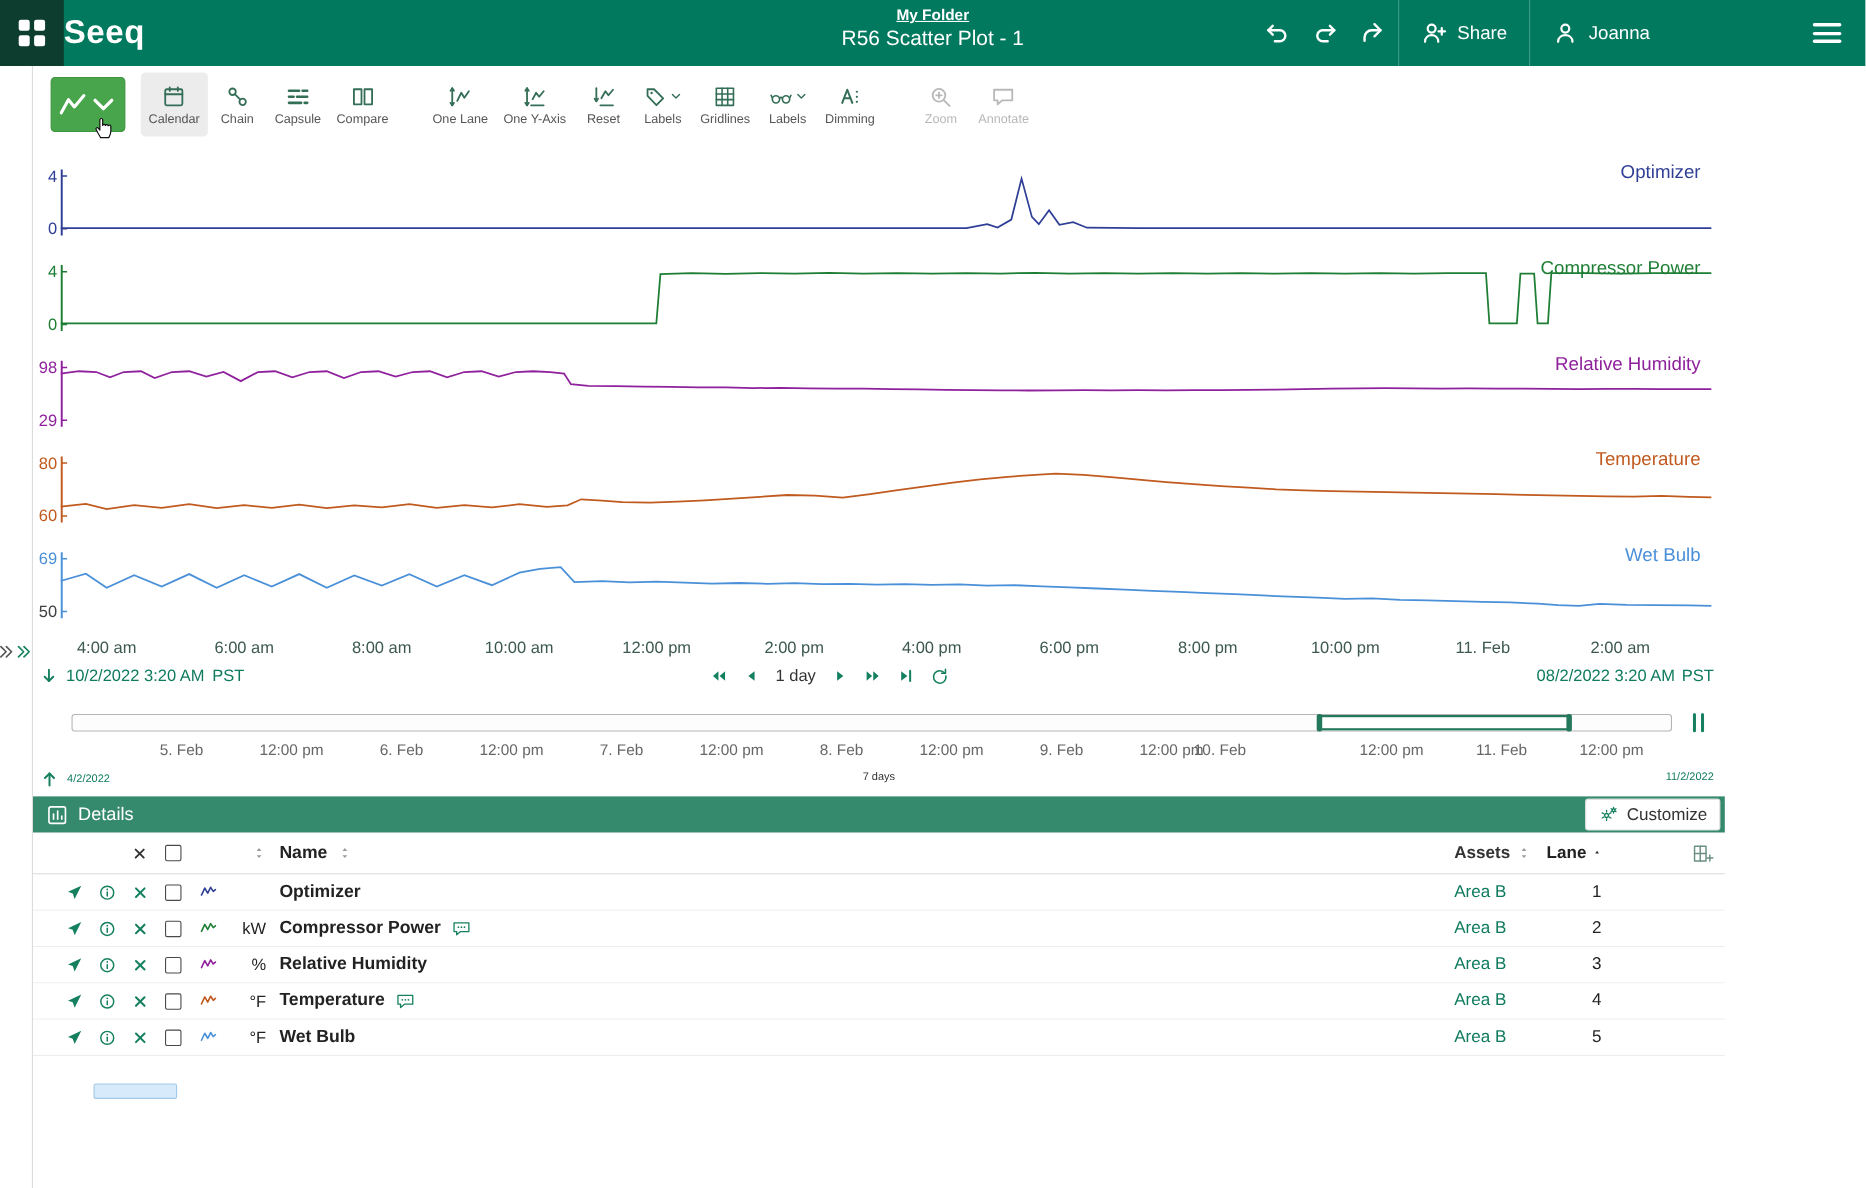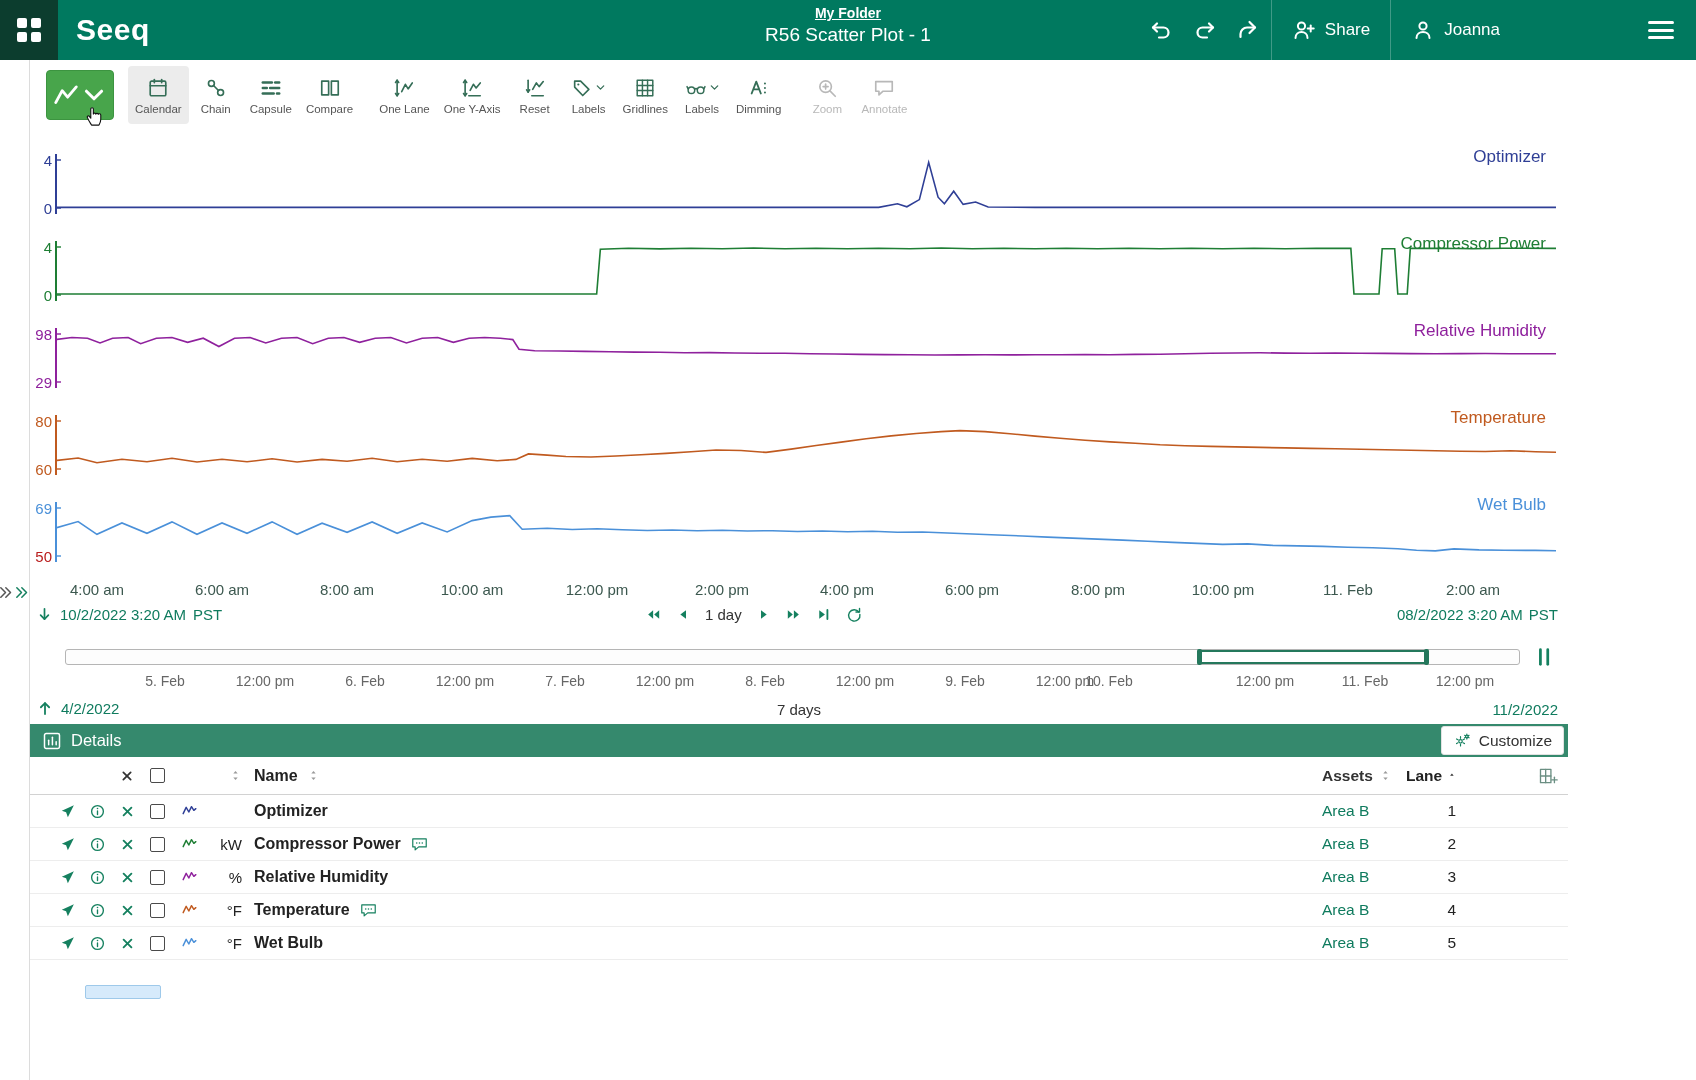--- a/index.html
+++ b/index.html
@@ -8,21 +8,21 @@
   .page{position:relative;width:1696px;height:1080px;background:#fff}
   .ic{display:inline-flex;width:18px;height:18px}
   .ic svg{width:100%;height:100%;display:block}
   a.glink{color:#0f7b5e;cursor:pointer}
 
   
   .topbar{position:absolute;top:0;left:0;width:1696px;height:60px;background:#00795f;color:#fff;display:flex;align-items:center;z-index:5}
   .app-tile{width:58px;height:60px;background:#0c3d2e;display:flex;align-items:center;justify-content:center;flex:0 0 auto;cursor:pointer}
   .grid-icon{display:grid;grid-template-columns:10px 10px;grid-template-rows:10px 10px;gap:4px}
   .grid-icon i{background:#fff;border-radius:2px;display:block}
-  .logo{font-size:30px;font-weight:700;letter-spacing:.5px;margin-left:18px;flex:0 0 auto}
+  .logo{font-size:30px;font-weight:700;letter-spacing:.5px;flex:0 0 auto}
   .crumb-wrap{position:absolute;left:0;right:0;top:0;text-align:center;pointer-events:none}
   .crumb{display:inline-block;margin-top:5px;font-size:14px;font-weight:700;text-decoration:underline;color:#fff;pointer-events:auto;cursor:pointer}
   .doc-title{font-size:19px;margin-top:2px;color:#fff}
   .top-right{margin-left:auto;display:flex;align-items:center;height:100%;padding-right:10px}
   .top-ic{width:44px;height:60px;display:flex;align-items:center;justify-content:center;cursor:pointer;color:#fff}
   .top-ic .ic{width:24px;height:24px}
   .top-group{display:flex;align-items:center;gap:9px;height:100%;padding:0 20px;border-left:1px solid rgba(255,255,255,.25);font-size:17px;cursor:pointer}
   .top-group .ic{width:24px;height:24px}
   .burger{width:26px;height:18px;display:flex;flex-direction:column;justify-content:space-between;margin:0 12px 0 128px;cursor:pointer}
   .burger i{height:3px;background:#fff;border-radius:2px;display:block}
@@ -39,21 +39,21 @@
   .tb-btn .ic{width:22px;height:22px}
   .tb-btn .chev{width:11px;height:11px}
   .tb-label{font-size:11.5px;color:#555;white-space:nowrap}
   .tb-btn.disabled{cursor:default}
   .tb-btn.disabled .icon-row{color:#b8b8b8}
   .tb-btn.disabled .tb-label{color:#b8b8b8}
   .tb-btn.trend{flex-direction:row;background:#48a54b;border:1px solid #3c9440;color:#fff;width:68px;min-width:68px;height:50px;border-radius:4px;margin-right:14px;gap:5px}
   .tb-btn.trend .icon-row{color:#fff}
   .tb-btn.trend .ic{width:26px;height:26px}
   .tb-btn.tile{background:#ececec;border-radius:4px}
-  .tb-btn.group-start{margin-left:12px}
+  .tb-btn.group-start{margin-left:26px}
 
   
   .lanes{position:absolute;top:146px;left:30px;width:1538px}
   .lane{position:relative;height:87px}
   .lane .ax{position:absolute;left:0;width:22px;text-align:right;font-size:15px;cursor:pointer}
   .ax-max{top:6px}
   .ax-min{top:54px}
   .plot{position:absolute;left:25px;top:0;right:12px;bottom:0}
   .plot svg{width:100%;height:100%;display:block}
   .lane-label{position:absolute;right:10px;top:1px;font-size:17px;cursor:pointer;white-space:nowrap}
@@ -73,21 +73,21 @@
   
   .timeline{position:absolute;top:646px;left:65px;width:1455px;height:22px}
   .track{position:absolute;left:0;right:0;top:3px;bottom:3px;background:#fdfdfd;border:1px solid #b5b5b5;border-radius:3px;cursor:pointer}
   .selection{position:absolute;top:0;bottom:0;border:2px solid #24785c;background:#fff;cursor:grab}
   .handle{position:absolute;top:-3px;bottom:-3px;width:5px;background:#24785c;border-radius:2px;cursor:ew-resize}
   .handle.l{left:-4px}.handle.r{right:-4px}
   .tl-fit{position:absolute;top:646px;left:1534px;width:22px;height:22px;color:#15805f;cursor:pointer}
   .tl-ticks{position:absolute;top:673px;left:30px;width:1538px;height:20px}
   .tl-ticks span{position:absolute;transform:translateX(-50%);font-size:14px;color:#666;white-space:nowrap}
 
-  .range-row{position:absolute;top:699px;left:30px;width:1538px;height:24px;font-size:15px}
+  .range-row{position:absolute;top:699px;left:30px;width:1538px;height:24px;font-size:10px}
   .rr-left{position:absolute;left:6px;top:0;display:flex;gap:7px;align-items:center}
   .rr-center{position:absolute;left:0;right:0;top:2px;text-align:center;color:#333}
   .rr-right{position:absolute;right:10px;top:2px}
 
   
   .details-bar{position:absolute;top:724px;left:30px;width:1538px;height:33px;background:#35896d;color:#fff;display:flex;align-items:center;padding:0 4px 0 12px}
   .db-icon{width:20px;height:20px;color:#fff}
   .db-title{font-size:16.5px;margin-left:9px}
   .customize-btn{margin-left:auto;background:#fff;color:#333;height:29px;display:flex;align-items:center;gap:7px;padding:0 11px;border-radius:3px;font-size:15.5px;border:1px solid #e2e2e2;cursor:pointer}
   .customize-btn .ic{width:19px;height:19px;color:#15805f}
@@ -439,21 +439,21 @@
             <line x1="1" y1="8" x2="1" y2="68" stroke="#c05a1f" stroke-width="2" vector-effect="non-scaling-stroke"></line>
             <line x1="1" y1="14" x2="6" y2="14" stroke="#c05a1f" stroke-width="1.4" vector-effect="non-scaling-stroke"></line>
             <line x1="1" y1="62" x2="6" y2="62" stroke="#c05a1f" stroke-width="1.4" vector-effect="non-scaling-stroke"></line>
             <polyline points="0.0,53.6 23.1,51.0 41.9,55.8 66.9,52.2 91.9,54.8 116.9,51.2 141.9,55.0 166.9,52.2 191.9,54.8 216.9,51.7 241.9,55.0 266.9,52.4 291.9,54.3 316.9,51.2 341.9,54.8 366.9,52.2 391.9,54.3 416.9,51.4 441.9,53.8 460.6,52.4 473.1,46.9 491.9,48.1 510.6,49.5 535.6,50.0 560.6,49.0 585.6,47.8 610.6,46.4 635.6,44.7 660.6,43.0 685.6,43.5 710.6,45.4 735.6,42.1 760.6,38.5 785.6,35.1 810.6,31.8 835.6,28.9 860.6,26.5 885.6,24.6 904.4,23.6 929.4,24.6 954.4,26.7 979.4,29.1 1004.4,31.3 1029.4,33.2 1054.4,34.9 1079.4,36.3 1104.4,37.8 1129.4,38.7 1154.4,39.4 1179.4,39.9 1204.4,40.4 1229.4,40.9 1254.4,41.4 1279.4,41.8 1304.4,42.3 1329.4,42.8 1354.4,43.3 1379.4,43.8 1404.4,44.2 1429.4,44.5 1454.4,43.8 1479.4,44.7 1500.0,45.2" fill="none" stroke="#c05a1f" stroke-width="1.6" vector-effect="non-scaling-stroke"></polyline>
           </svg>
           <span class="lane-label" style="color:#c05a1f">Temperature</span>
         </div>
       </div>
       <div class="lane">
         <span class="ax ax-max" style="color:#4a90d9">69</span>
-        <span class="ax ax-min" style="color:#b91c1c">50</span>
+        <span class="ax ax-min" style="color:#404040">50</span>
         <div class="plot">
           <svg viewBox="0 0 1500 87" preserveAspectRatio="none">
             <line x1="1" y1="8" x2="1" y2="68" stroke="#4a90d9" stroke-width="2" vector-effect="non-scaling-stroke"></line>
             <line x1="1" y1="14" x2="6" y2="14" stroke="#4a90d9" stroke-width="1.4" vector-effect="non-scaling-stroke"></line>
             <line x1="1" y1="62" x2="6" y2="62" stroke="#4a90d9" stroke-width="1.4" vector-effect="non-scaling-stroke"></line>
             <polyline points="0.0,34.2 23.1,27.6 41.9,40.3 66.9,28.9 91.9,39.3 116.9,27.9 141.9,40.3 166.9,28.9 191.9,39.3 216.9,27.9 241.9,40.3 266.9,29.2 291.9,38.3 316.9,27.9 341.9,39.3 366.9,28.9 391.9,38.0 416.9,26.6 435.6,23.1 454.4,21.6 466.9,35.2 491.9,34.2 516.9,35.5 541.9,34.7 566.9,35.7 591.9,36.5 616.9,36.0 641.9,36.7 666.9,36.2 691.9,37.0 716.9,36.7 741.9,37.5 766.9,37.0 791.9,37.7 816.9,37.2 841.9,38.3 866.9,38.0 891.9,39.0 916.9,40.0 941.9,41.0 966.9,42.0 991.9,43.1 1016.9,44.1 1041.9,45.1 1066.9,46.1 1091.9,47.3 1116.9,48.4 1141.9,49.4 1166.9,50.4 1191.9,49.9 1216.9,51.4 1241.9,51.9 1266.9,52.4 1291.9,53.2 1316.9,53.7 1341.9,54.7 1360.6,56.2 1379.4,56.9 1398.1,54.9 1423.1,55.9 1448.1,56.2 1479.4,56.4 1500.0,56.7" fill="none" stroke="#4a90d9" stroke-width="1.6" vector-effect="non-scaling-stroke"></polyline>
           </svg>
           <span class="lane-label" style="color:#4a90d9">Wet Bulb</span>
         </div>
       </div>

